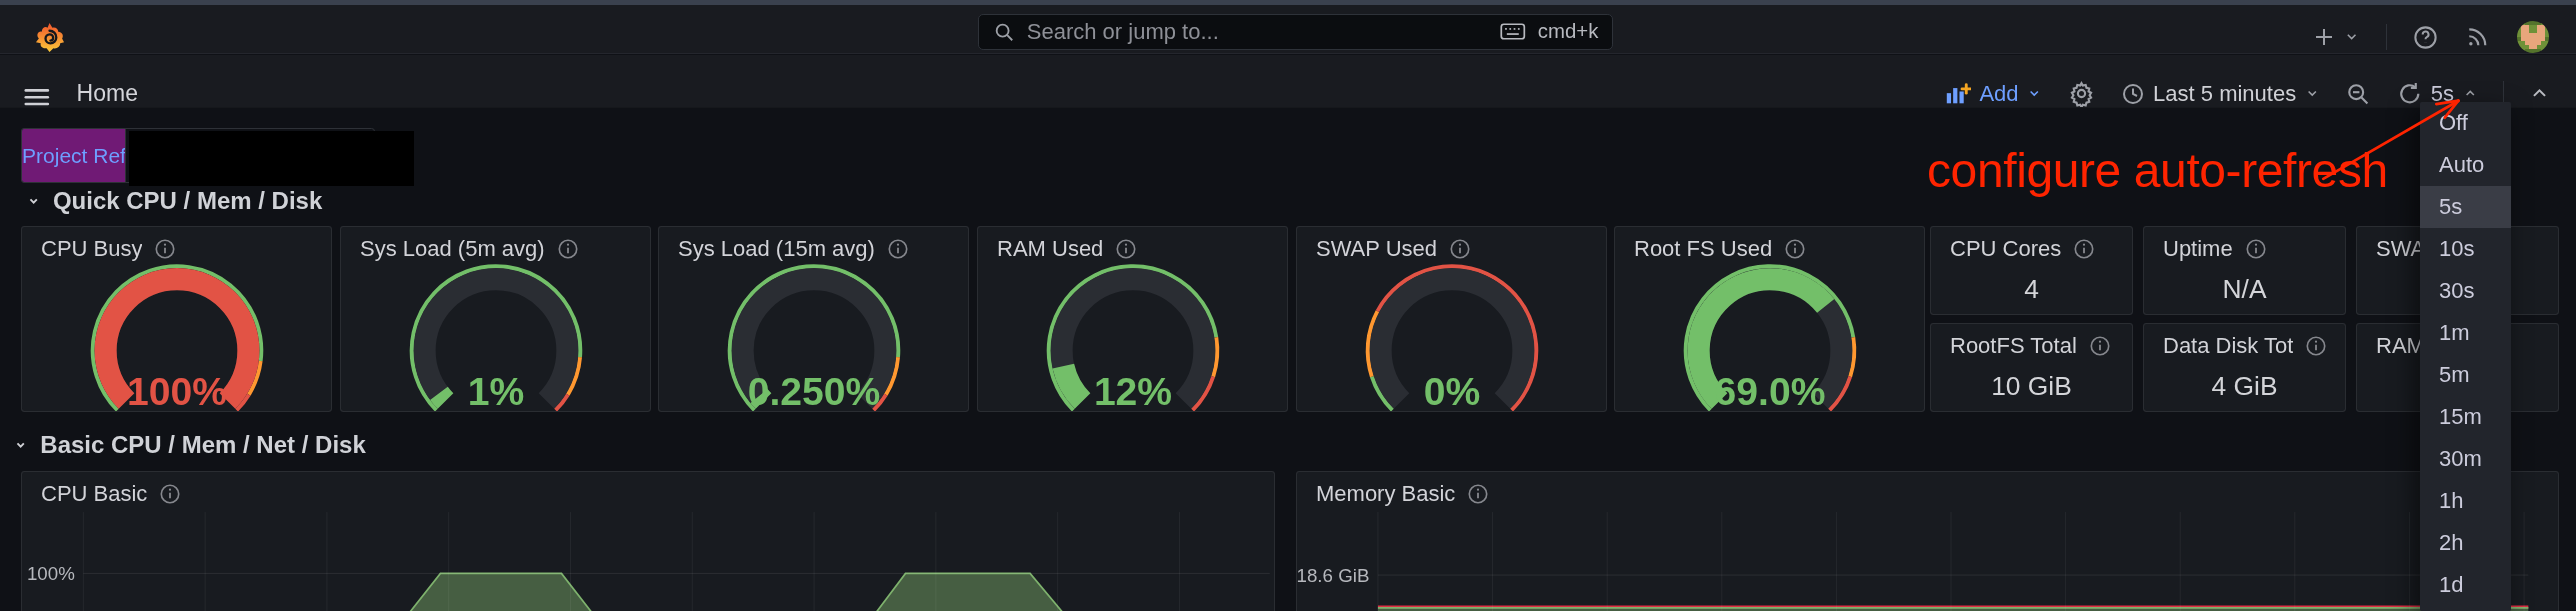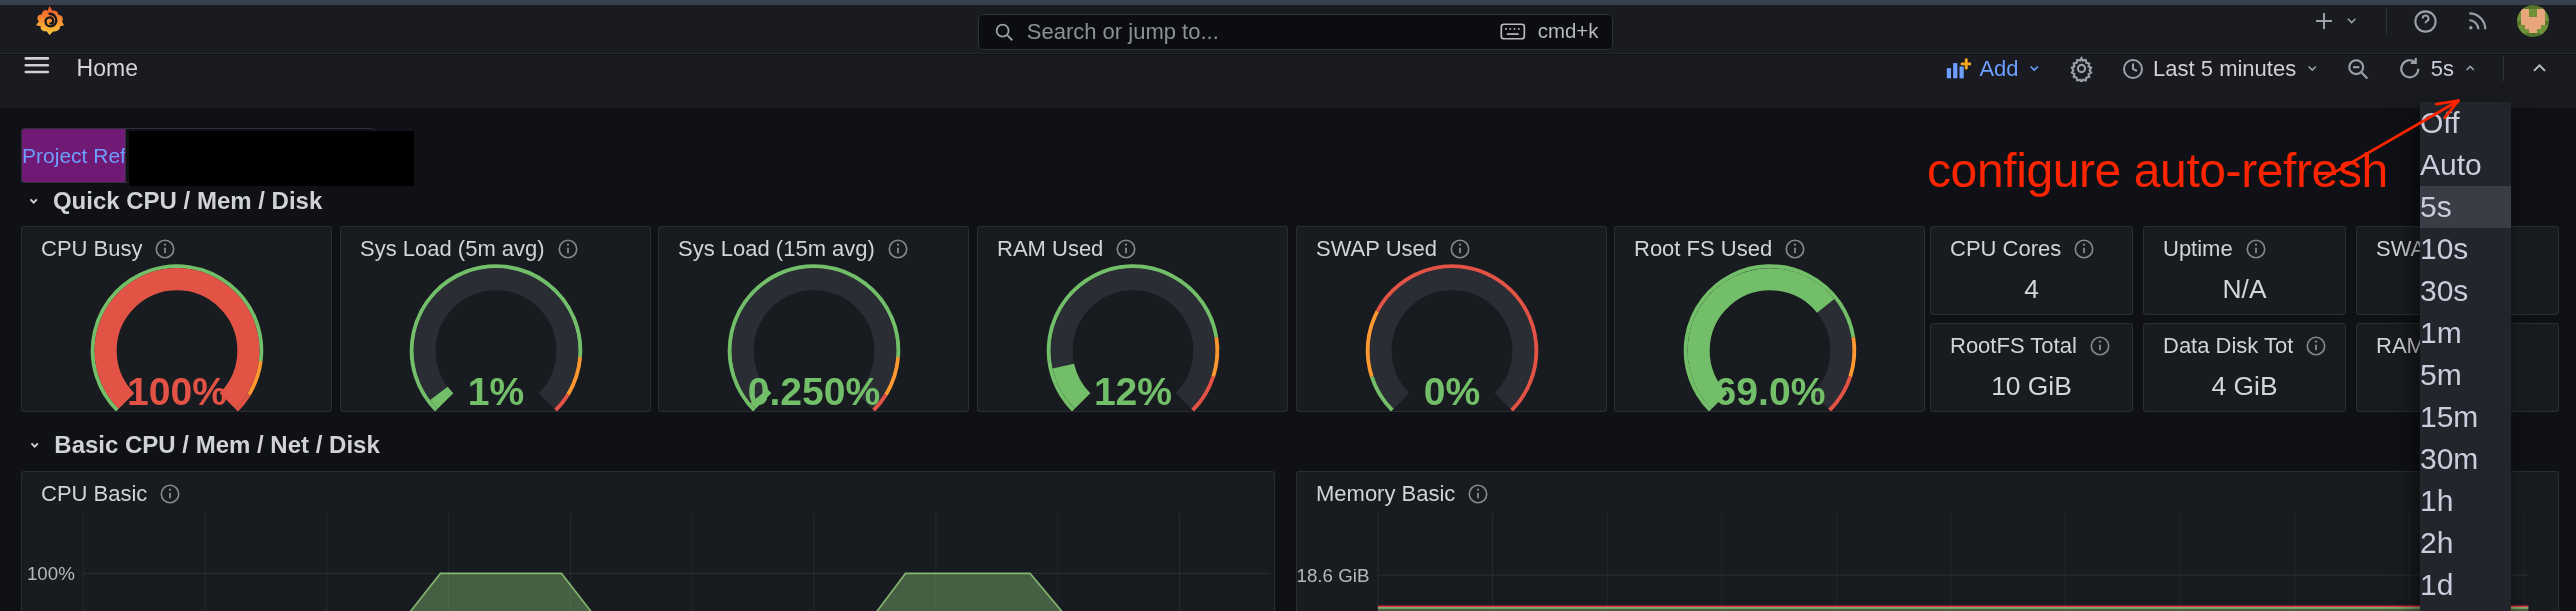--- a/index.html
+++ b/index.html
@@ -3,21 +3,21 @@
 <meta charset="utf-8">
 <style>
   html,body{margin:0;padding:0;}
   body{
     width:2576px;height:612px;overflow:hidden;position:relative;
     background:#0f1116;
     font-family:"Liberation Sans",sans-serif;
     -webkit-font-smoothing:antialiased;
   }
   .topstrip{position:absolute;left:0;top:0;width:2576px;height:5.1px;background:#3a414e;}
-  .nav{position:absolute;left:0;width:2576px;display:flex;align-items:flex-start;background:#191b20;box-sizing:border-box;}
+  .nav{position:absolute;left:0;width:2576px;display:flex;align-items:flex-end;background:#191b20;box-sizing:border-box;}
   #nav1{top:5.1px;height:49px;border-bottom:0.9px solid #24262d;}
   #nav2{top:55px;height:53px;border-bottom:0.9px solid #16181c;}
   .icon{display:inline-flex;align-items:center;justify-content:center;color:#9da0a7;flex:none;}
   .logo{margin-left:34px;}
   .searchwrap{
     position:absolute;left:978px;top:8.5px;width:635px;height:36px;
     background:#0b0d10;border:0.9px solid #2e3239;border-radius:5.1px;
     display:flex;align-items:center;box-sizing:border-box;padding:0 13.6px;gap:10.2px;
   }
   .searchwrap input{
@@ -52,21 +52,21 @@
   }
   .panel-title{display:flex;align-items:center;gap:12px;padding:8.5px 0 0 19px;}
   .panel-title .t{font-size:22px;font-weight:500;color:#d2d3d8;white-space:nowrap;overflow:hidden;max-width:78%;}
   .stat-value{text-align:center;font-size:26.4px;font-weight:500;color:#d4d5d9;margin-top:12px;white-space:nowrap;}
   .gauge-box{display:flex;justify-content:center;margin-top:0px;}
   
   .menu{
     position:absolute;left:2420px;top:102px;width:91px;height:509px;z-index:40;
     background:#22252c;border-radius:1.7px;box-shadow:-5.1px 8.5px 24px rgba(0,0,0,0.55);overflow:hidden;
   }
-  .menu-item{height:42px;display:flex;align-items:center;font-size:30px;color:#ccccdc;cursor:pointer;}
+  .menu-item{height:42px;display:flex;align-items:center;padding-left:19px;font-size:22px;color:#ccccdc;cursor:pointer;}
   .menu-item.selected{background:#3a3d46;}
   .annotation{
     position:absolute;left:1927px;top:143px;z-index:60;
     font-size:48px;color:#ff2400;letter-spacing:-0.4px;white-space:nowrap;
   }
   .arrow-svg{position:absolute;left:2249px;top:82px;z-index:60;pointer-events:none;}
   svg{display:block;}
   text{font-family:"Liberation Sans",sans-serif;}
 </style>
 </head>
@@ -296,21 +296,21 @@
 <div class="redaction"></div>
 
 <div class="section-head" style="left:25.6px;top:187px;">
   <span class="icon">
     <svg width="15.3" height="15.3" viewBox="0 0 24 24" fill="none" stroke="#cfd0d5" stroke-width="3">
         <polyline points="7,10 12,15 17,10"></polyline>
       </svg>
   </span>
   <span>Quick CPU / Mem / Disk</span>
 </div>
-<div class="section-head" style="left:27px;top:431px;">
+<div class="section-head" style="left:13px;top:431px;">
   <span class="icon">
     <svg width="15.3" height="15.3" viewBox="0 0 24 24" fill="none" stroke="#cfd0d5" stroke-width="3">
         <polyline points="7,10 12,15 17,10"></polyline>
       </svg>
   </span>
   <span>Basic CPU / Mem / Net / Disk</span>
 </div>
 
 <div id="panels">
     <div class="panel" style="left: 21px; top: 226px; width: 311px; height: 186px;">

